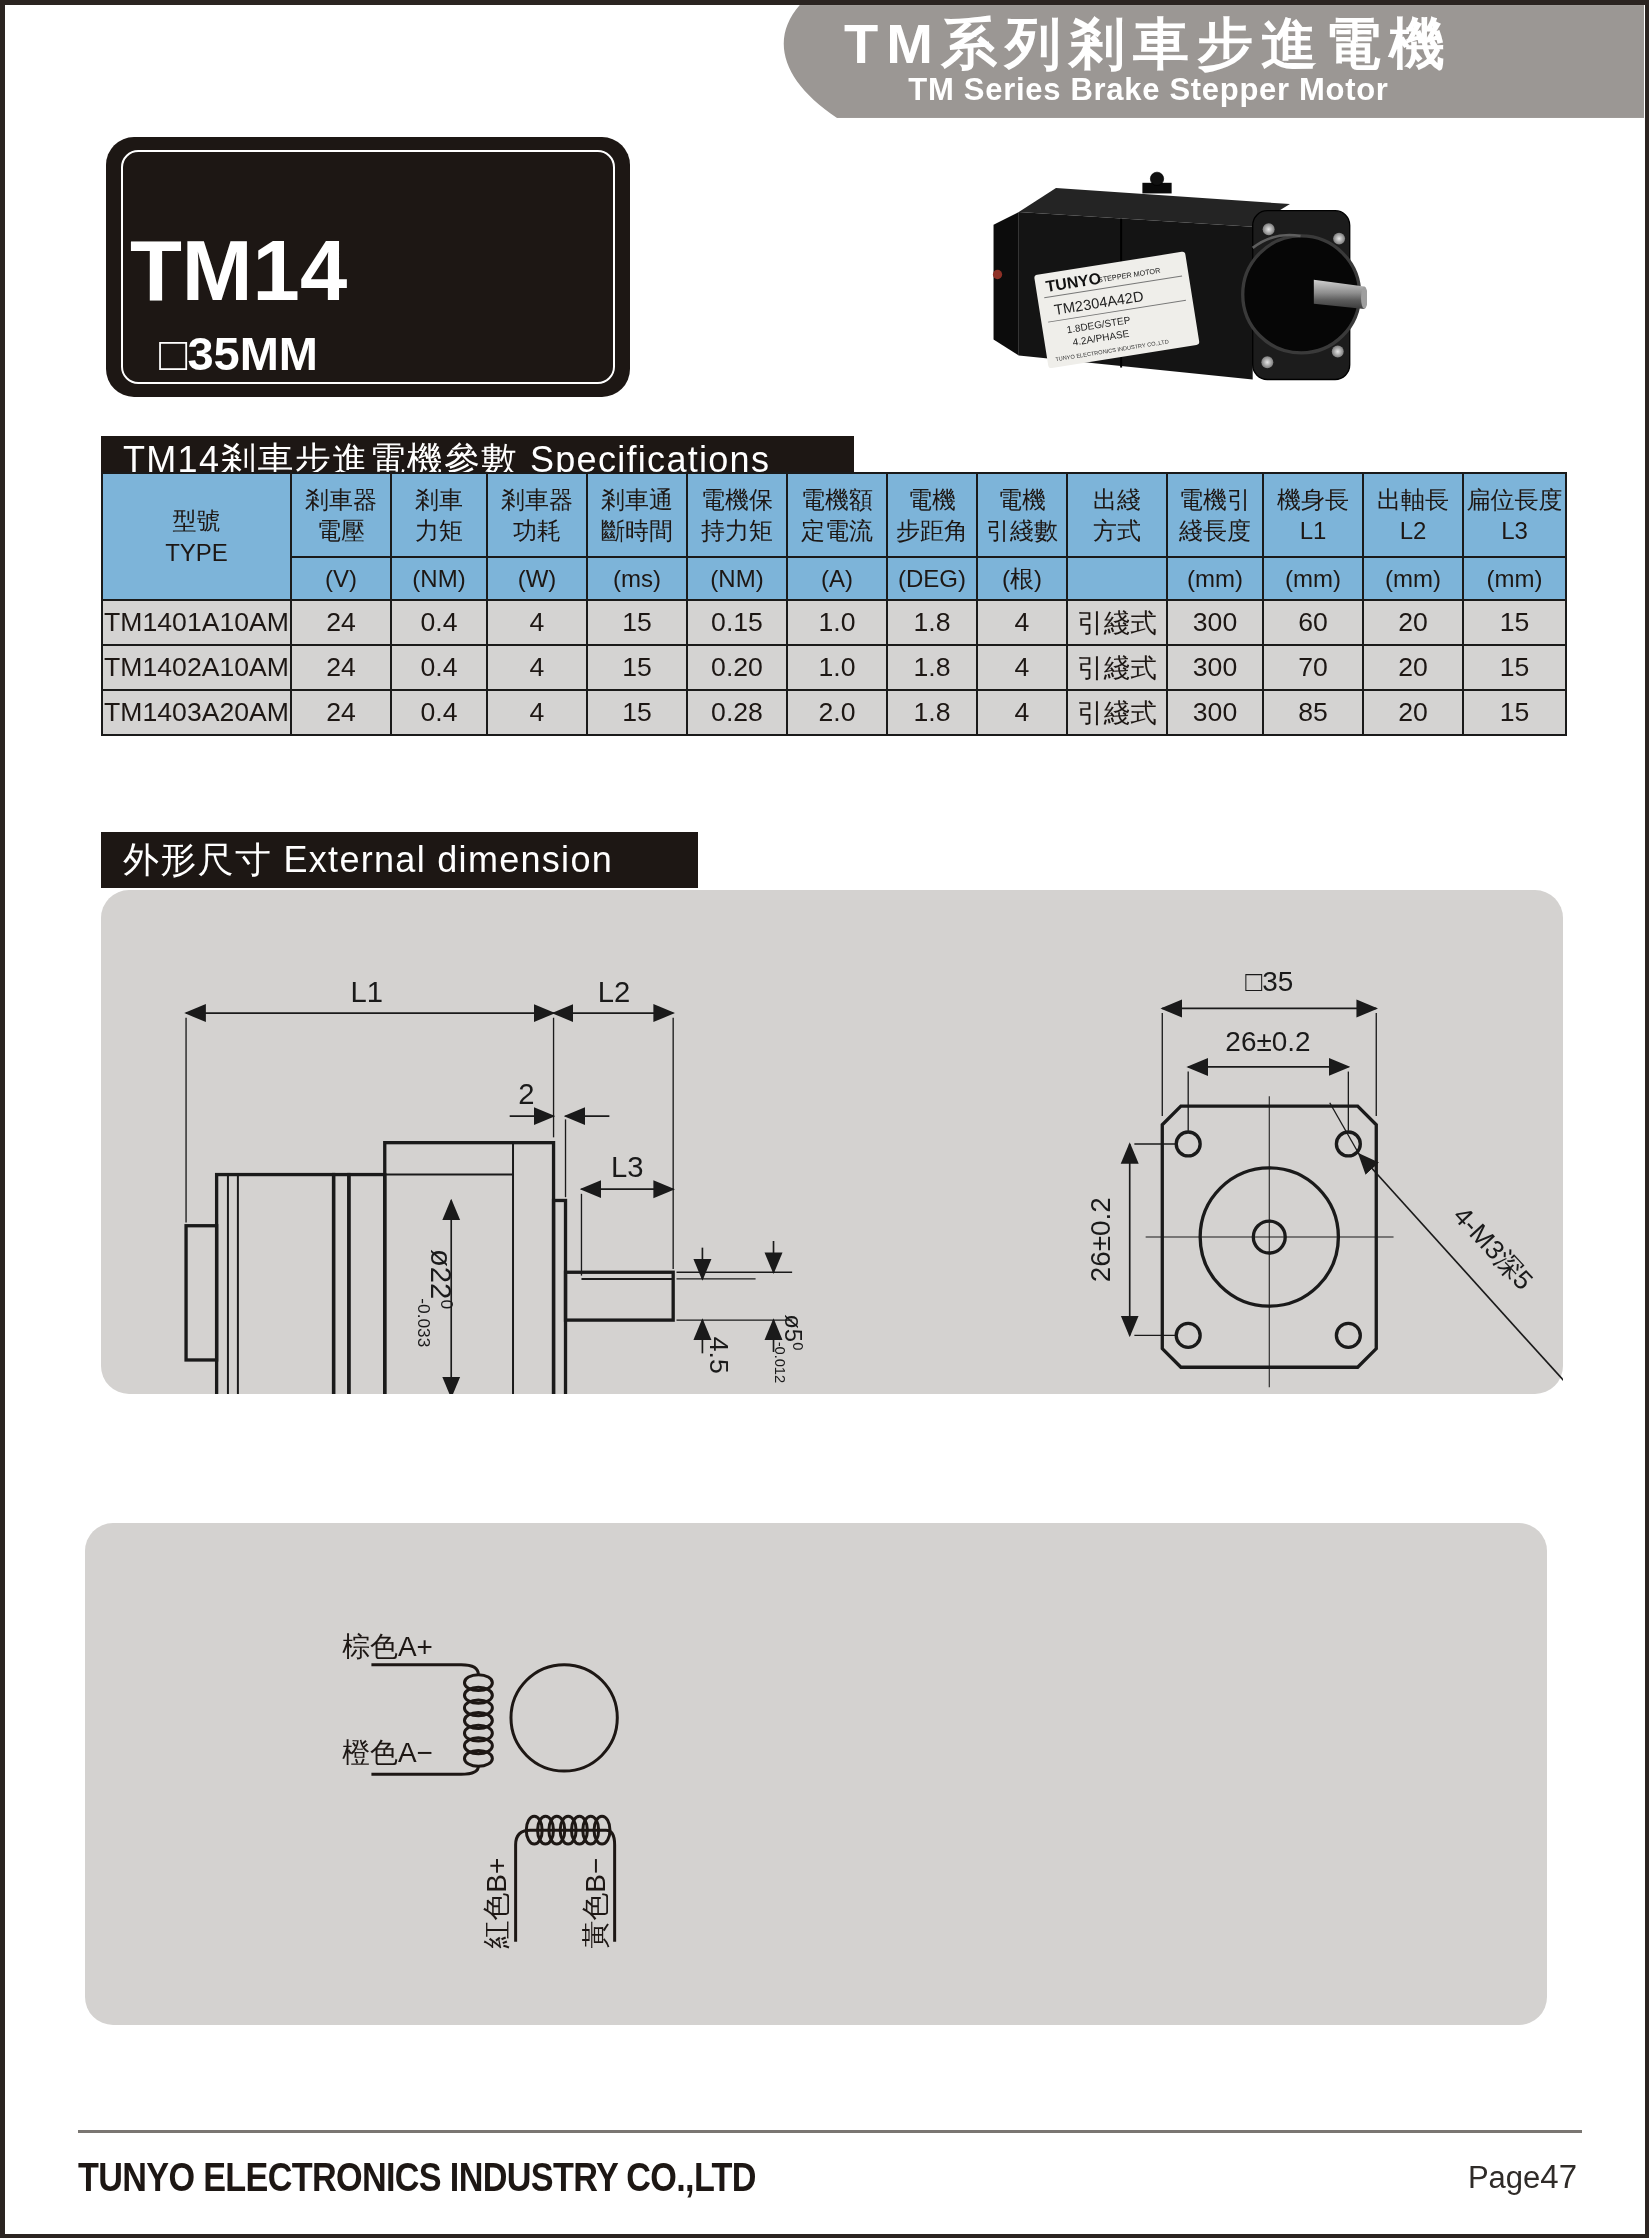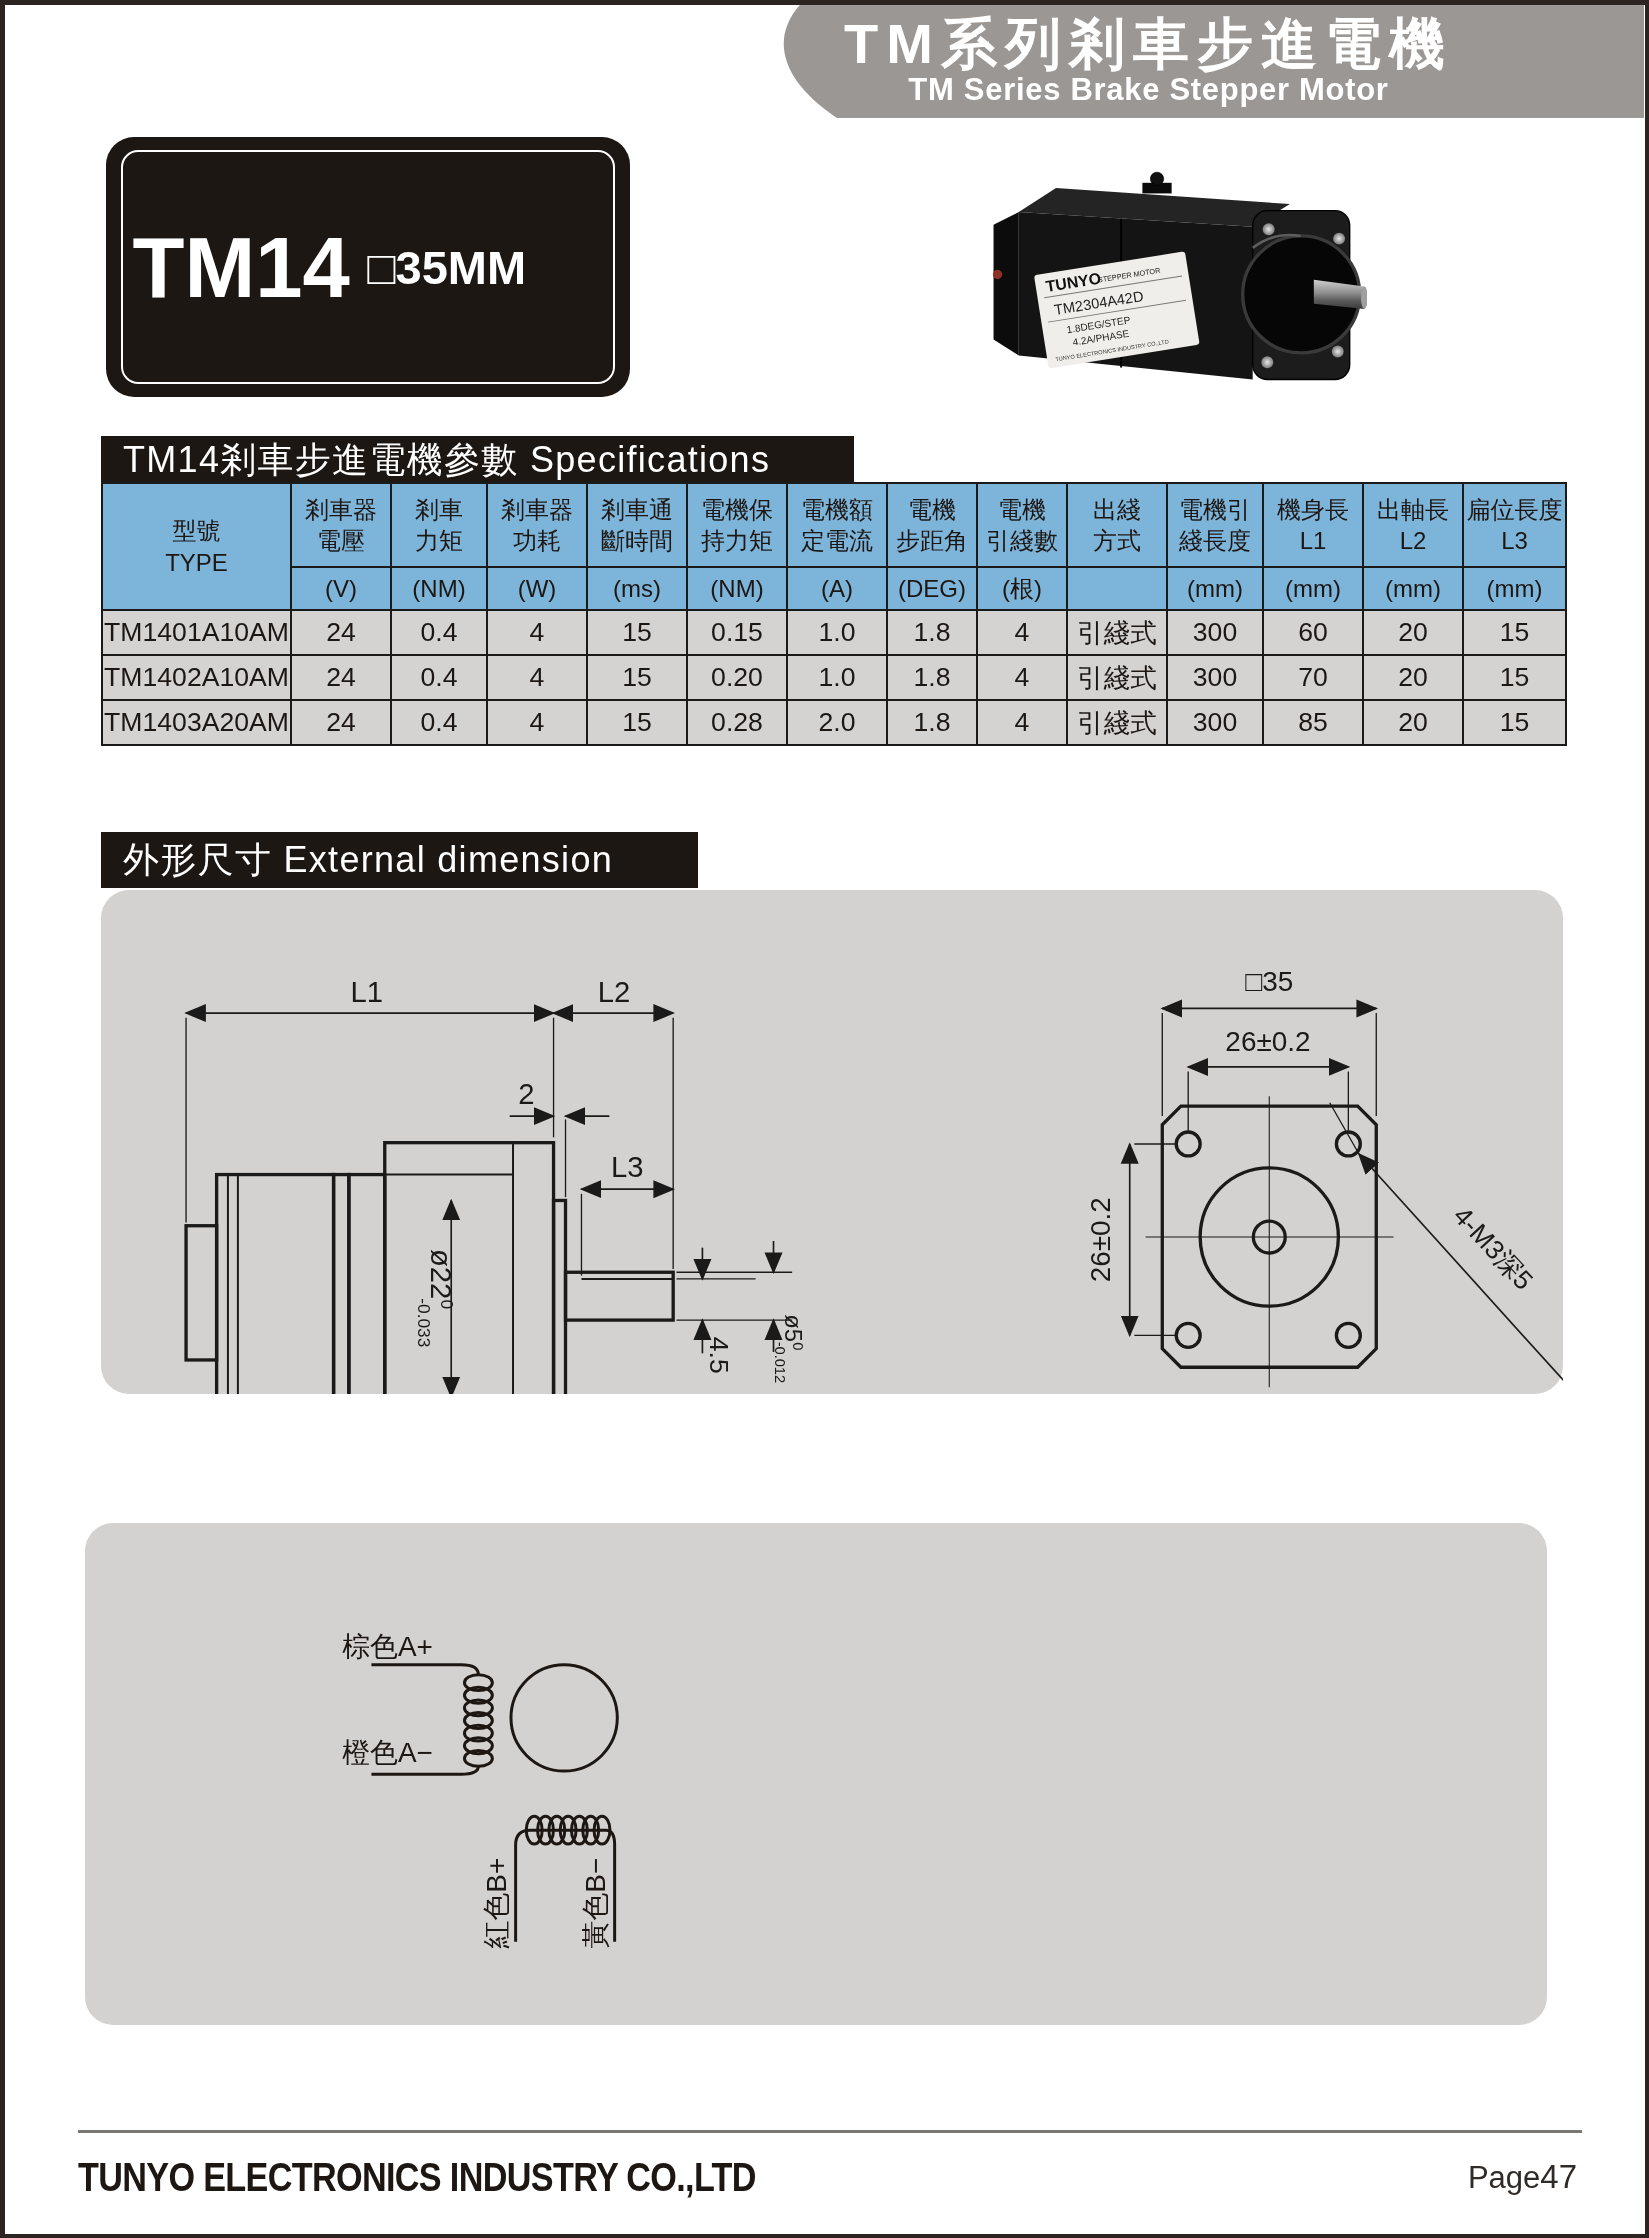--- a/index.html
+++ b/index.html
@@ -12,41 +12,41 @@
   .band{left:751px;top:0px;width:888px;height:113px;}
   .band-text{left:851px;top:0px;width:585px;height:113px;display:flex;flex-direction:column;
              justify-content:center;align-items:center;color:#fff;text-align:center;}
   .band-zh{font-size:56px;font-weight:bold;letter-spacing:8px;line-height:1.0;white-space:nowrap;}
   .band-en{font-size:31px;font-weight:bold;letter-spacing:0.7px;line-height:1.15;white-space:nowrap;}
 
   
   .badge{left:101px;top:132px;width:524px;height:260px;background:#1d1714;border-radius:28px;}
   .badge-inner{position:absolute;left:14.6px;top:13.3px;right:14.6px;bottom:13.3px;border:2px solid #fff;border-radius:17.3px;}
   .badge-flex{position:absolute;left:26.6px;top:20px;right:26.6px;bottom:20px;display:flex;color:#fff;}
-  .badge-left{width:45%;display:flex;flex-direction:row;justify-content:space-between;align-items:center;gap:17.3px;}
+  .badge-left{width:45%;display:flex;flex-direction:column;justify-content:flex-end;align-items:center;gap:17.3px;}
   .badge-model{font-size:85px;font-weight:bold;line-height:1;}
   .badge-size{font-size:47px;font-weight:bold;line-height:1;}
   .badge-right{width:55%;display:flex;flex-direction:column;justify-content:center;align-items:stretch;text-align:left;}
   .badge-zh{font-size:38px;font-weight:bold;letter-spacing:4px;line-height:1.1;white-space:nowrap;}
   .rule2{height:3.3px;background:#fff;margin-top:6px;}
   .rule2b{height:3.3px;background:#fff;margin-top:4px;}
   .badge-en{font-size:28px;font-weight:bold;margin-top:6.6px;white-space:nowrap;}
   .badge-deg{font-size:51px;font-weight:bold;letter-spacing:5.3px;margin-top:10.6px;white-space:nowrap;}
   .rule1{height:2.7px;background:#fff;margin-top:6.6px;}
   .badge-tq{font-size:29px;font-weight:bold;margin-top:6.6px;white-space:nowrap;}
 
   
   .secbar{background:#1d1714;color:#fff;display:flex;align-items:center;padding-left:22px;
           font-size:36px;letter-spacing:1.3px;white-space:nowrap;}
   .sec1{left:96px;top:431px;width:731px;height:49px;}
   .sec2{left:96px;top:827px;width:575px;height:56px;}
   .sec3{left:96px;top:1435px;width:444px;height:49px;}
 
   
-  .spec{left:96px;top:477px;width:1462px;}
+  .spec{left:96px;top:467px;width:1462px;}
   table{border-collapse:collapse;table-layout:fixed;width:1462px;}
   th,td{border:2px solid #1a1a1a;text-align:center;vertical-align:middle;padding:0;}
   thead th{background:#7db4d9;font-weight:normal;font-size:24px;line-height:1.3;}
   tbody td{background:#d4d3d2;font-size:26.6px;}
   tr.hrow1 th{height:82px;}
   tr.hrow2 th{height:41px;}
   tbody tr{height:45px;}
 
   
   .panel{background:#d4d2d0;border-radius:28px;}

